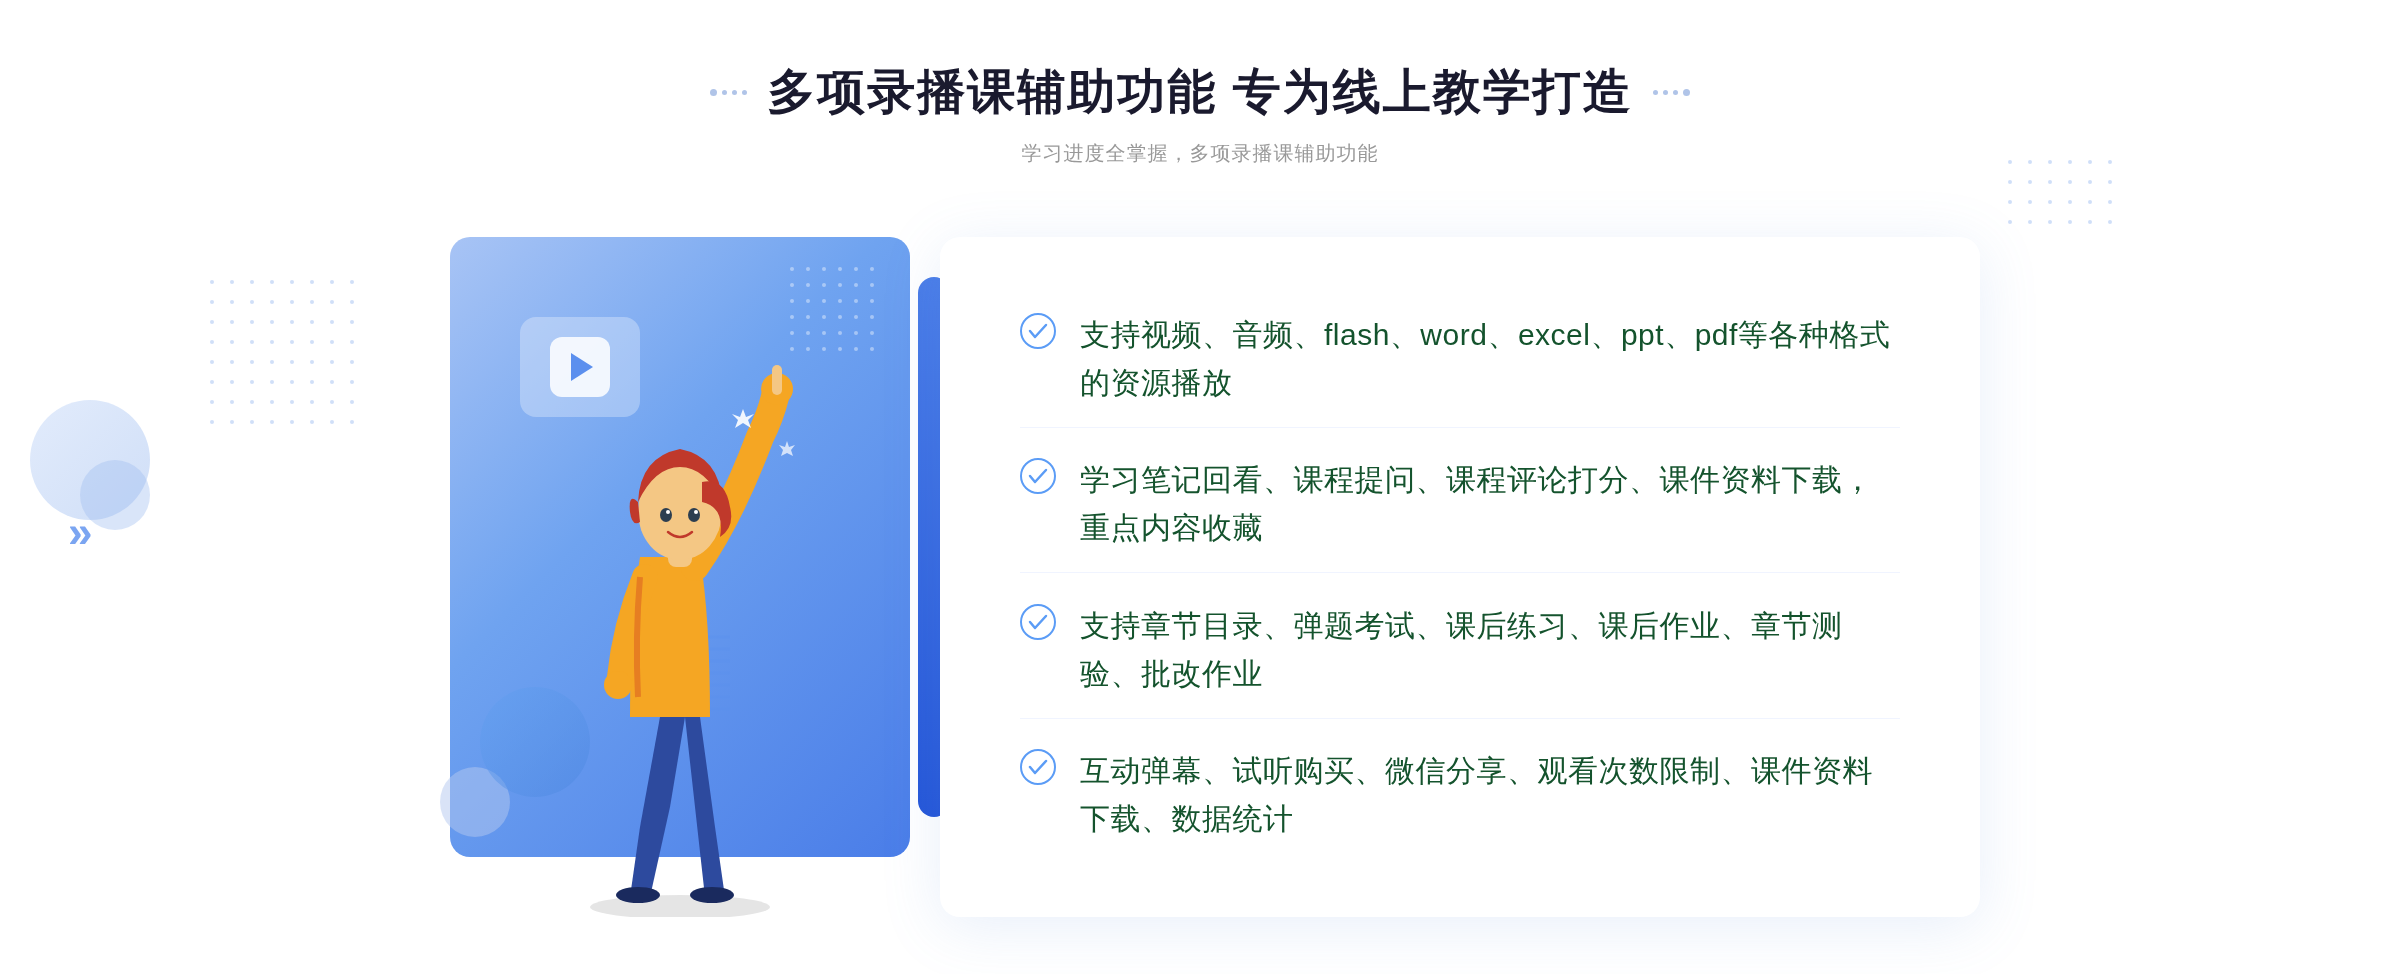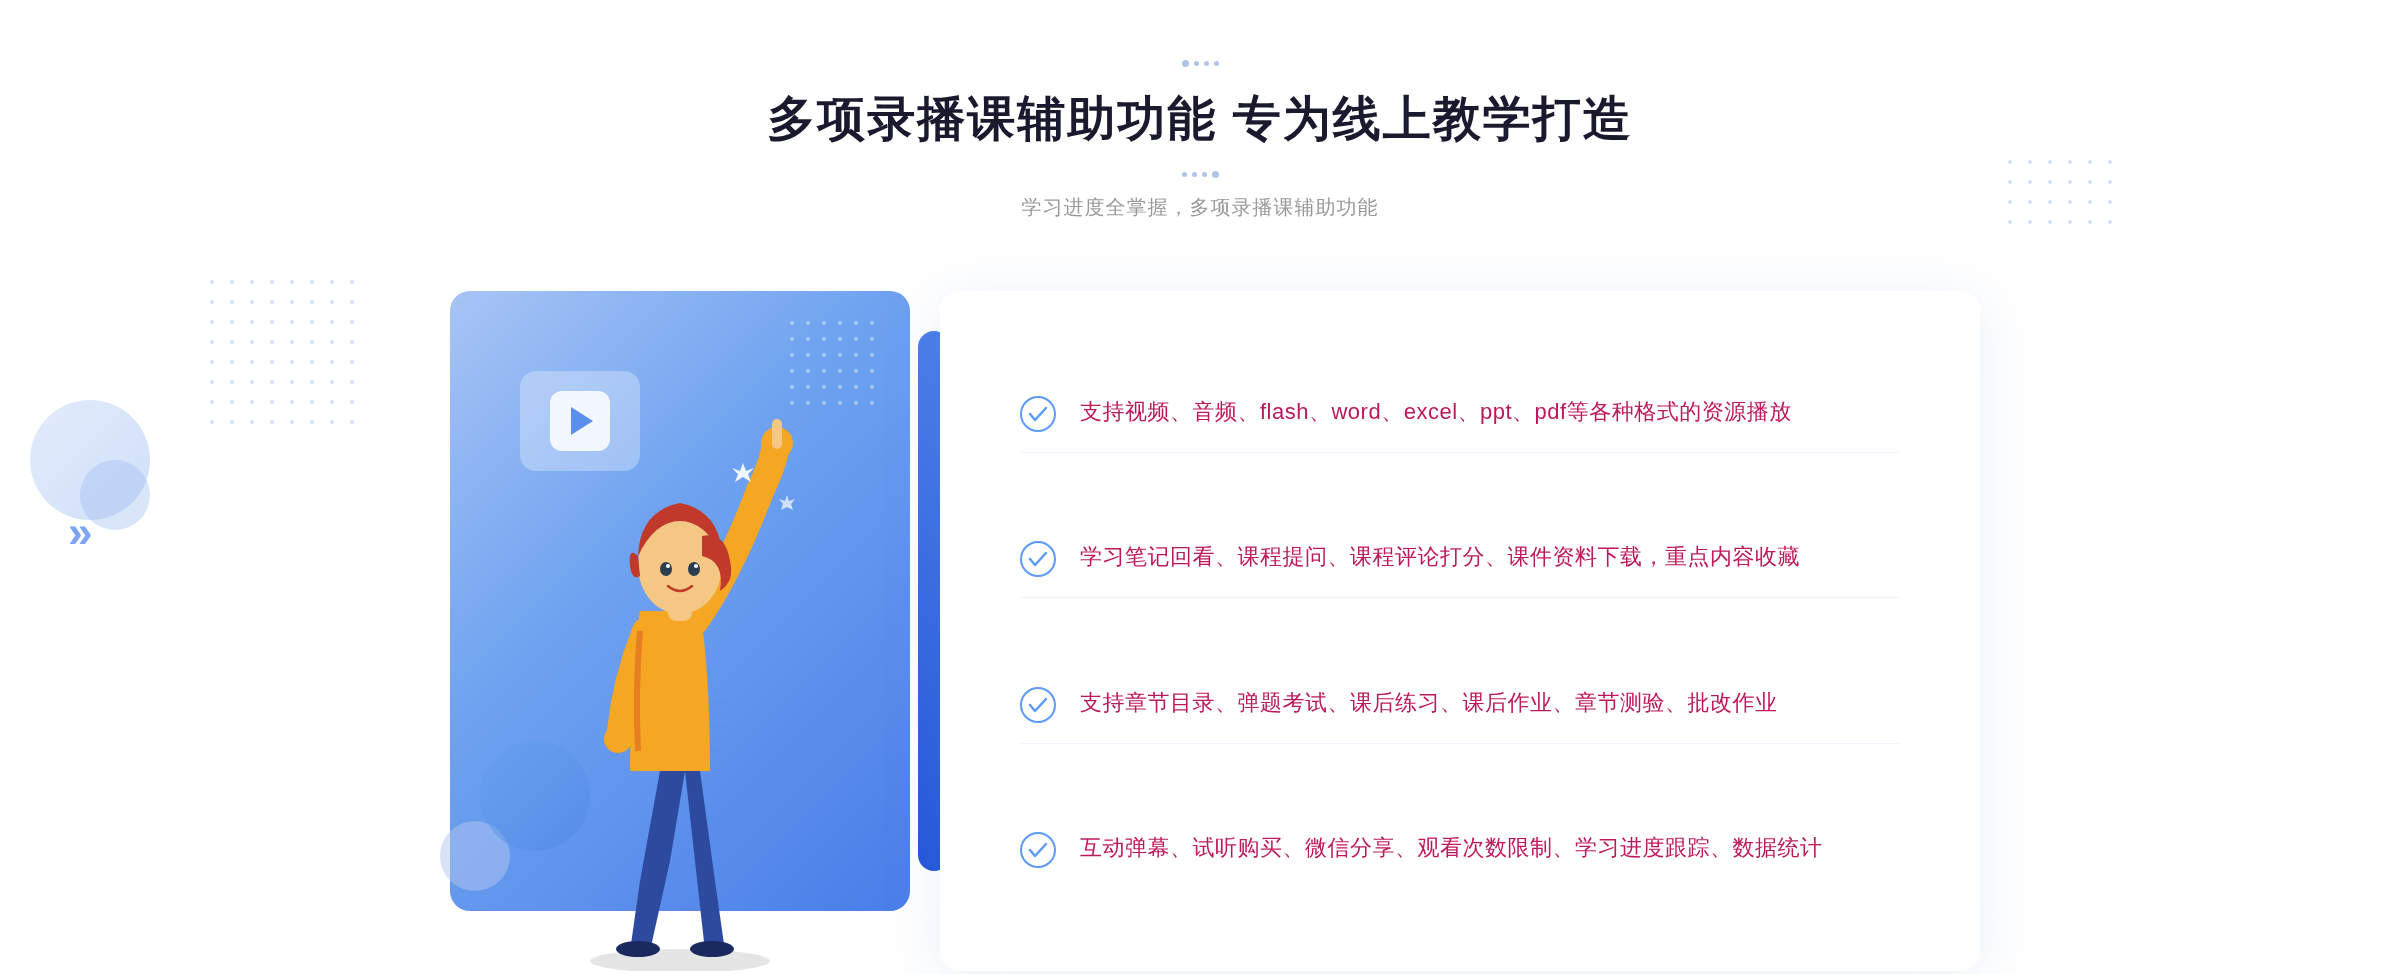--- a/index.html
+++ b/index.html
@@ -72,21 +72,20 @@
       margin-bottom: 50px;
       position: relative;
     }
 
     .title-row {
       display: flex;
       align-items: center;
       justify-content: center;
       gap: 20px;
       margin-bottom: 16px;
-      flex-direction: column;
     }
 
     .title-decoration {
       display: flex;
       gap: 5px;
       align-items: center;
     }
 
     .title-decoration span {
       display: block;
@@ -265,22 +264,22 @@
       flex-shrink: 0;
       margin-top: 2px;
     }
 
     .check-icon svg {
       width: 36px;
       height: 36px;
     }
 
     .feature-text {
-      font-size: 22px;
-      color: #be185d;
+      font-size: 30px;
+      color: #14532d;
       line-height: 1.6;
       letter-spacing: 0.5px;
     }
 
     
     .page-deco-circle-1 {
       position: absolute;
       left: 30px;
       top: 400px;
       width: 120px;
@@ -579,19 +578,19 @@
         <p class="feature-text">支持章节目录、弹题考试、课后练习、课后作业、章节测验、批改作业</p>
       </div>
 
       <div class="feature-item">
         <div class="check-icon">
           <svg viewBox="0 0 36 36" xmlns="http://www.w3.org/2000/svg">
             <circle cx="18" cy="18" r="17" fill="none" stroke="#5b9cf6" stroke-width="2"></circle>
             <polyline points="10,18 15,24 26,12" fill="none" stroke="#5b9cf6" stroke-width="2.5" stroke-linecap="round" stroke-linejoin="round"></polyline>
           </svg>
         </div>
-        <p class="feature-text">互动弹幕、试听购买、微信分享、观看次数限制、学习进度跟踪、数据统计</p>
+        <p class="feature-text">互动弹幕、试听购买、微信分享、观看次数限制、课件资料下载、数据统计</p>
       </div>
 
     </div>
   </div>
 
 </div>
 
 </body></html>

